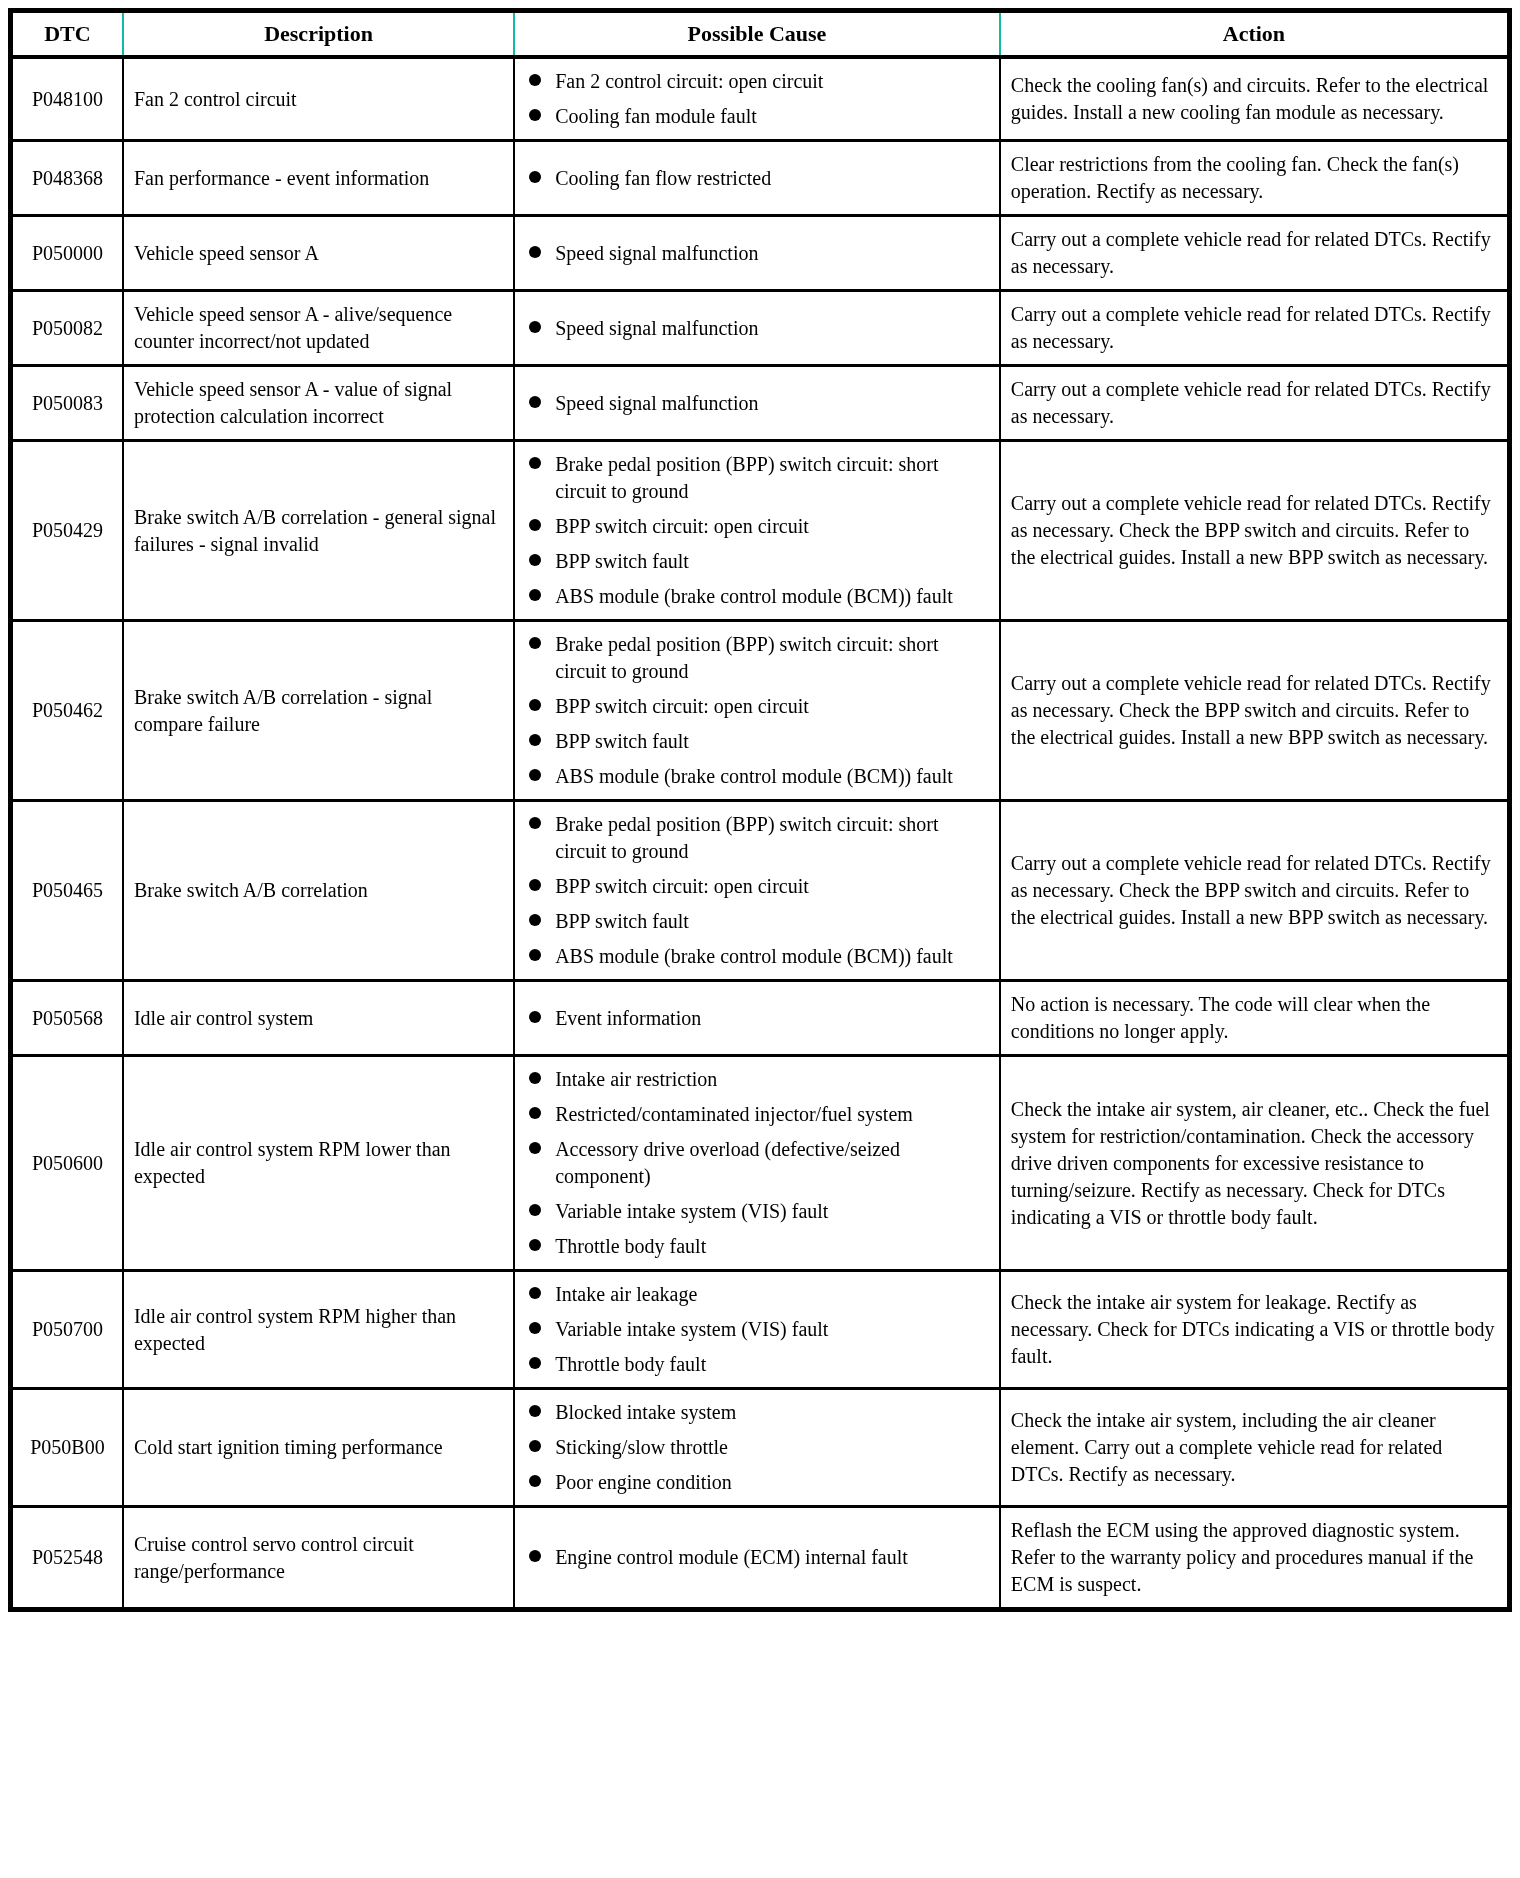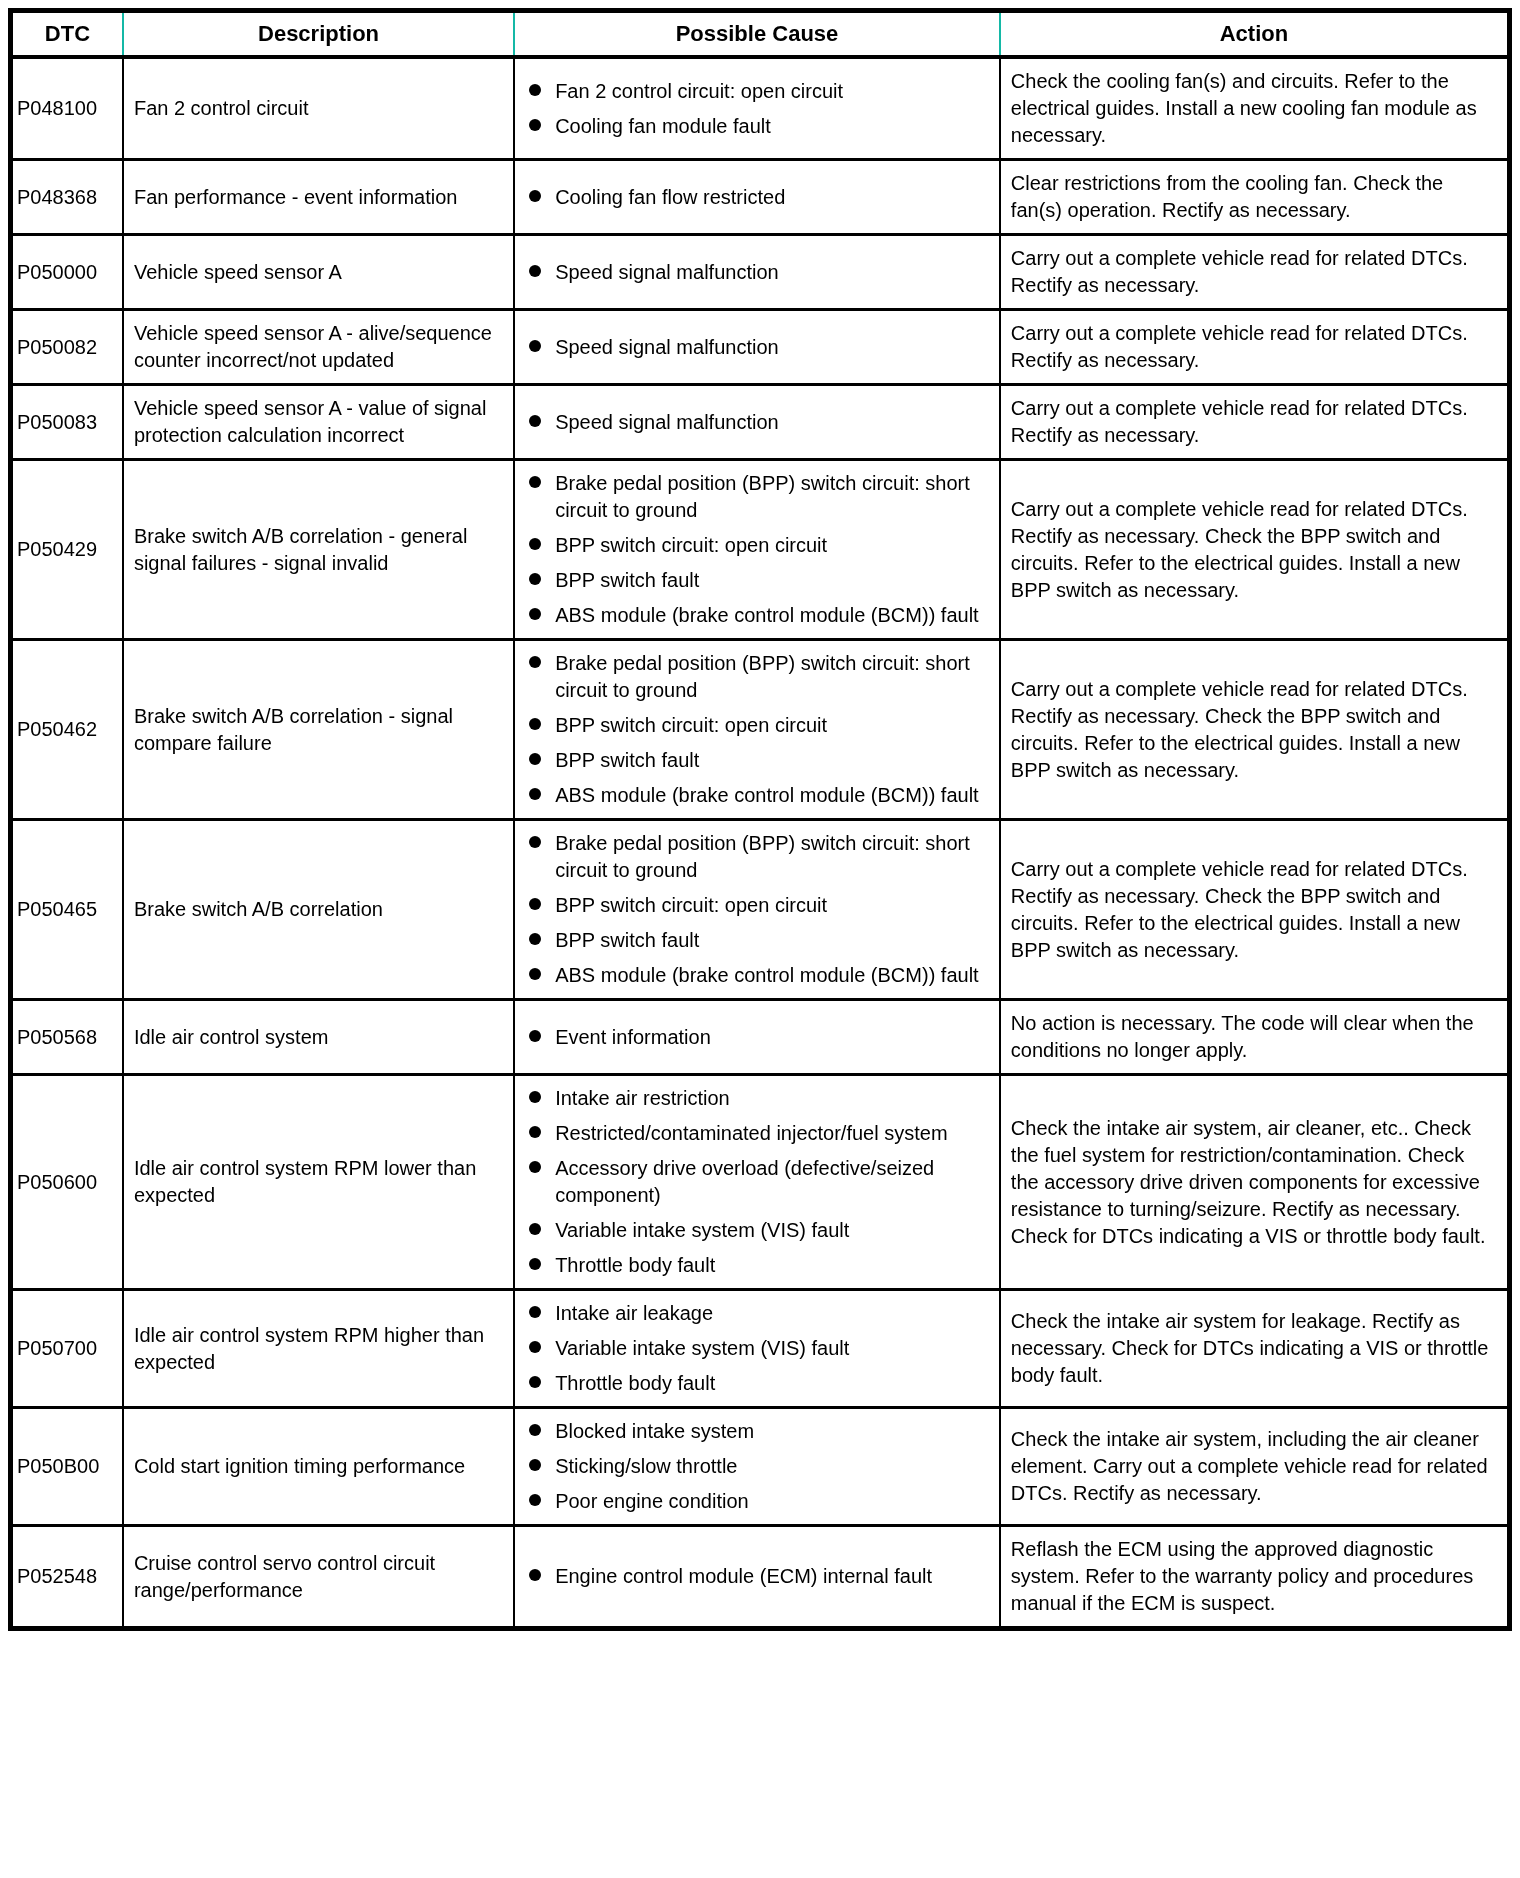--- a/index.html
+++ b/index.html
@@ -14,20 +14,21 @@
     min-height: 1878px;
     box-sizing: border-box;
     padding: 8px;
     background: #ffffff;
   }
   table.dtc-table {
     width: 100%;
     border-collapse: collapse;
     table-layout: fixed;
     border: 5px solid #000000;
+    font-family: Liberation Serif, serif;
   }
   col.c-dtc    { width: 7.5%;  }
   col.c-desc   { width: 26.1%; }
   col.c-cause  { width: 32.4%; }
   col.c-action { width: 34.0%; }
 
   th {
     font-weight: bold;
     font-size: 22px;
     text-align: center;
@@ -45,21 +46,21 @@
     padding: 9px 10px;
     border-left: 2px solid #000000;
     border-top: 3px solid #000000;
     word-wrap: break-word;
   }
   td:first-child { border-left: none; }
 
   td.col-dtc {
     padding-left: 4px;
     padding-right: 4px;
-    text-align: left;
+    text-align: center;
     white-space: nowrap;
   }
 
   ul.cause-list {
     list-style: none;
     margin: 0;
     padding: 0;
   }
   ul.cause-list li {
     position: relative;

